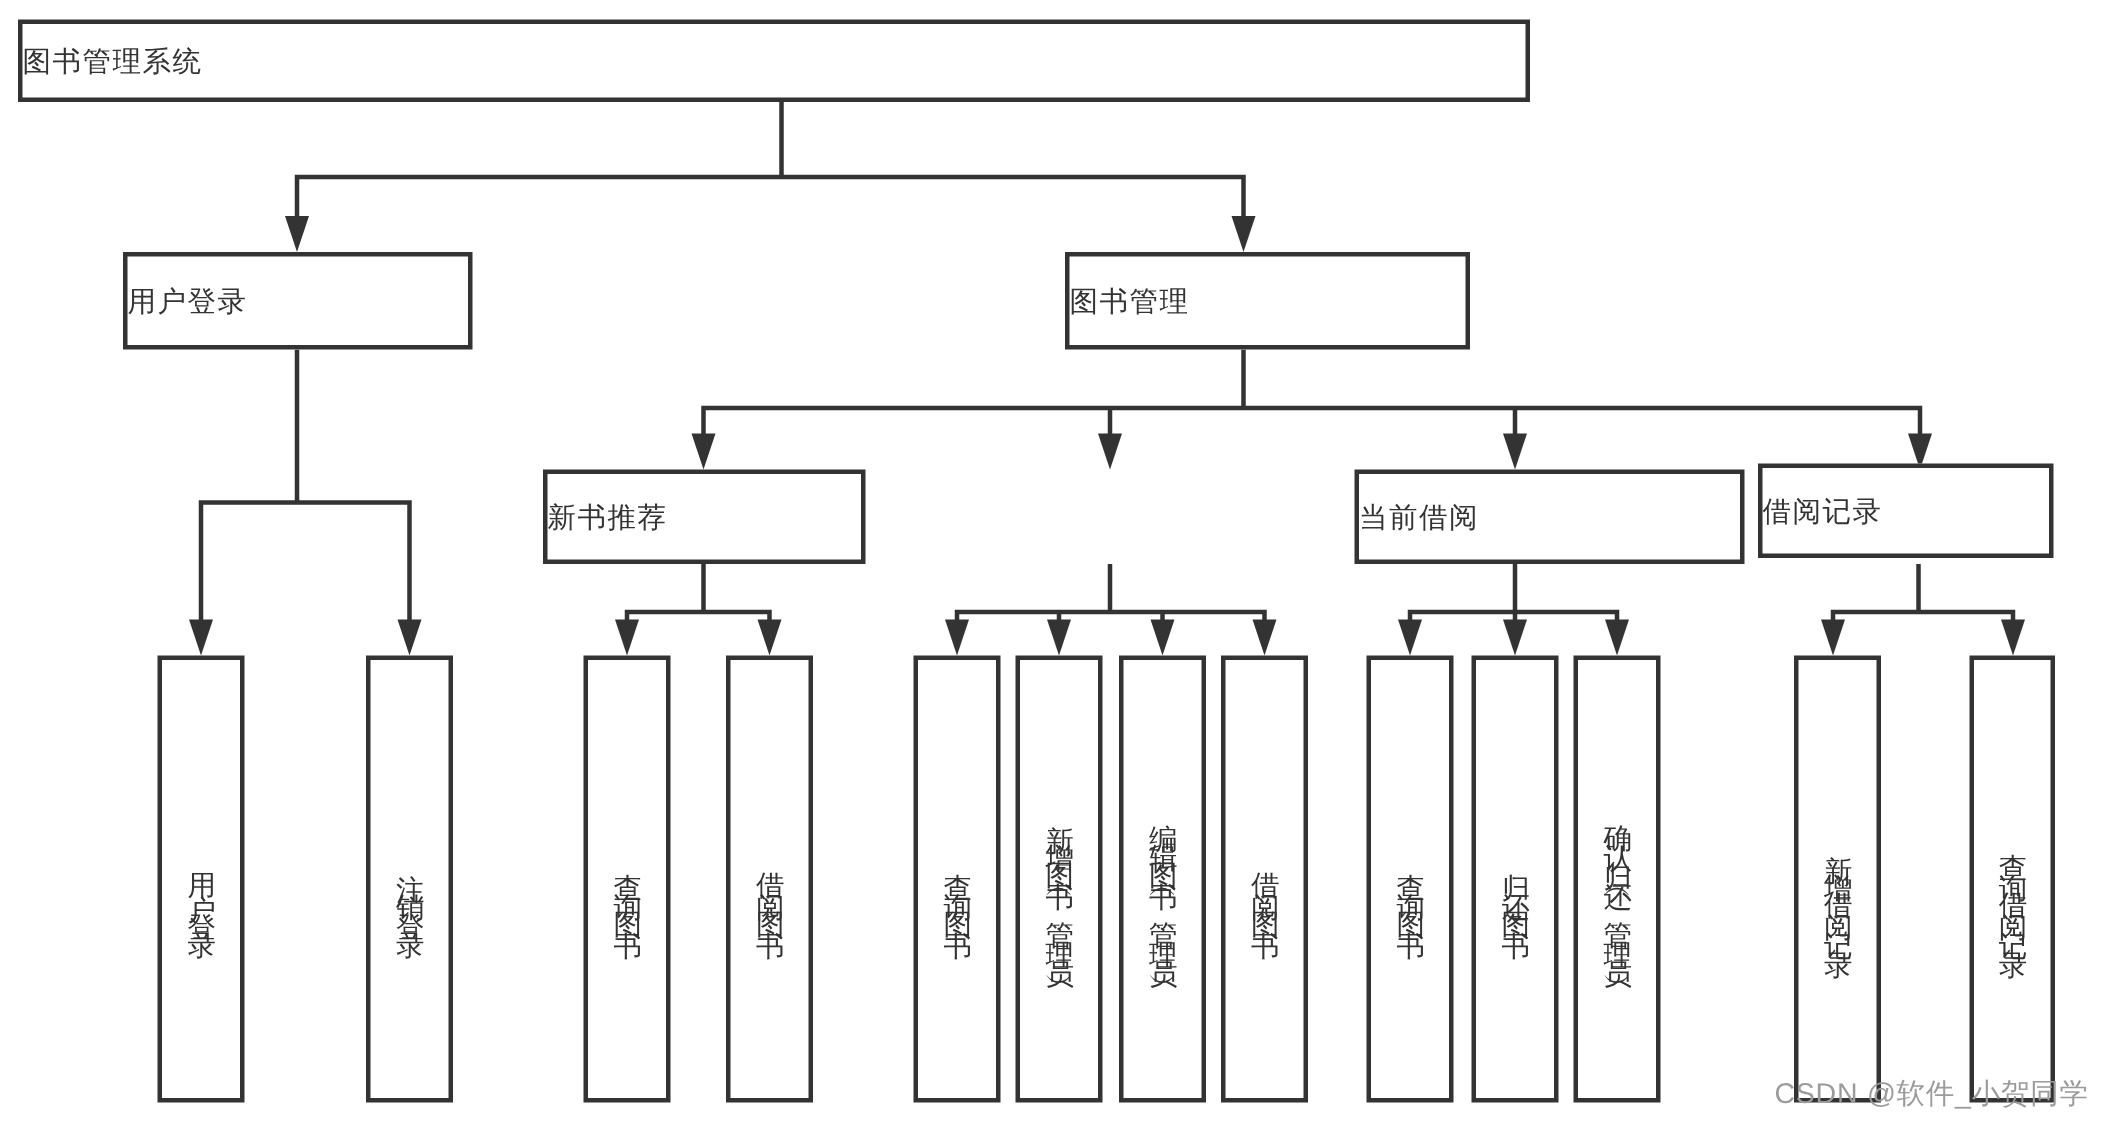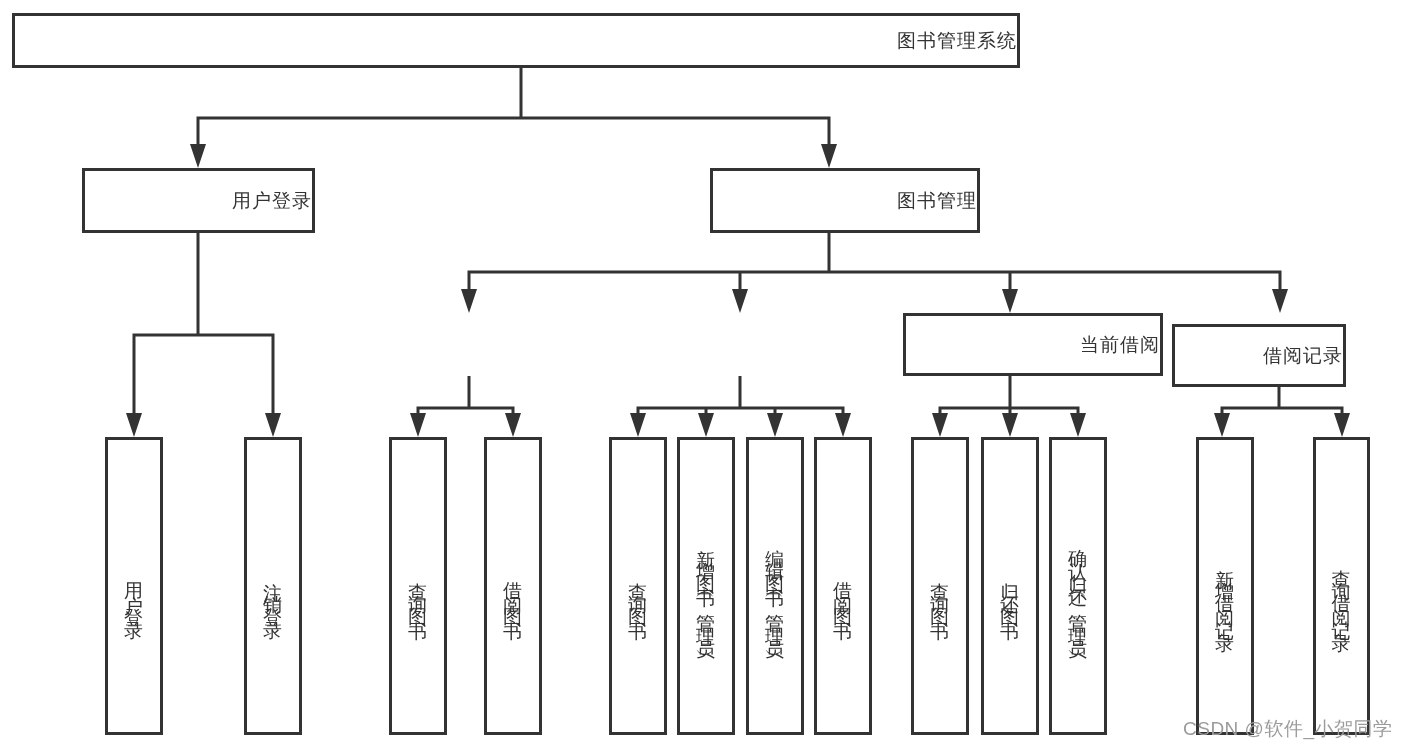--- a/index.html
+++ b/index.html
@@ -5,21 +5,21 @@
   :root{
     --line:#333333; --border:#333333; --fill:#ffffff;
     --text:#333333; --watermark:#9b9b9b; --background:#ffffff;
   }
   html,body{margin:0;padding:0;}
   body{background:var(--background);font-family:"Liberation Sans","DejaVu Sans",sans-serif;}
   #canvas{position:relative;width:1405px;height:747px;background:var(--background);overflow:hidden;}
   #wires{position:absolute;left:0;top:0;width:1405px;height:747px;}
   .hbox{
     position:absolute;box-sizing:border-box;background:var(--fill);
-    border:3px solid var(--border);display:flex;align-items:center;justify-content:flex-end;
+    border:3px solid var(--border);display:flex;align-items:center;justify-content:flex-start;
     font-size:19px;color:var(--text);letter-spacing:1px;white-space:nowrap;
   }
   .leaf{
     position:absolute;box-sizing:border-box;background:var(--fill);
     border:3px solid var(--border);display:flex;align-items:center;justify-content:center;
     width:58px;height:298px;
   }
   .vlabel{
     writing-mode:vertical-rl;text-orientation:mixed;
     font-size:19px;letter-spacing:13px;line-height:1;
@@ -84,24 +84,27 @@
     <span>图书管理系统</span>
   </div>
 
   <div class="hbox" style="left:82px;top:168px;width:233px;height:65px">
     <span>用户登录</span>
   </div>
   <div class="hbox" style="left:710px;top:168px;width:270px;height:65px">
     <span>图书管理</span>
   </div>
 
+  <div class="hbox" style="left:362px;top:313px;width:215px;height:63px">
+    <span>新书推荐</span>
+  </div>
   <div class="hbox" style="left:903px;top:313px;width:260px;height:63px">
     <span>当前借阅</span>
   </div>
-  <div class="hbox" style="left:1172px;top:324px;width:174px;height:63px">
+  <div class="hbox" style="left:1172px;top:309px;width:197px;height:63px">
     <span>借阅记录</span>
   </div>
 
   <div class="leaf" style="left:105px;top:437px">
     <span class="vlabel">用户登录</span>
   </div>
   <div class="leaf" style="left:244px;top:437px">
     <span class="vlabel">注销登录</span>
   </div>
 

